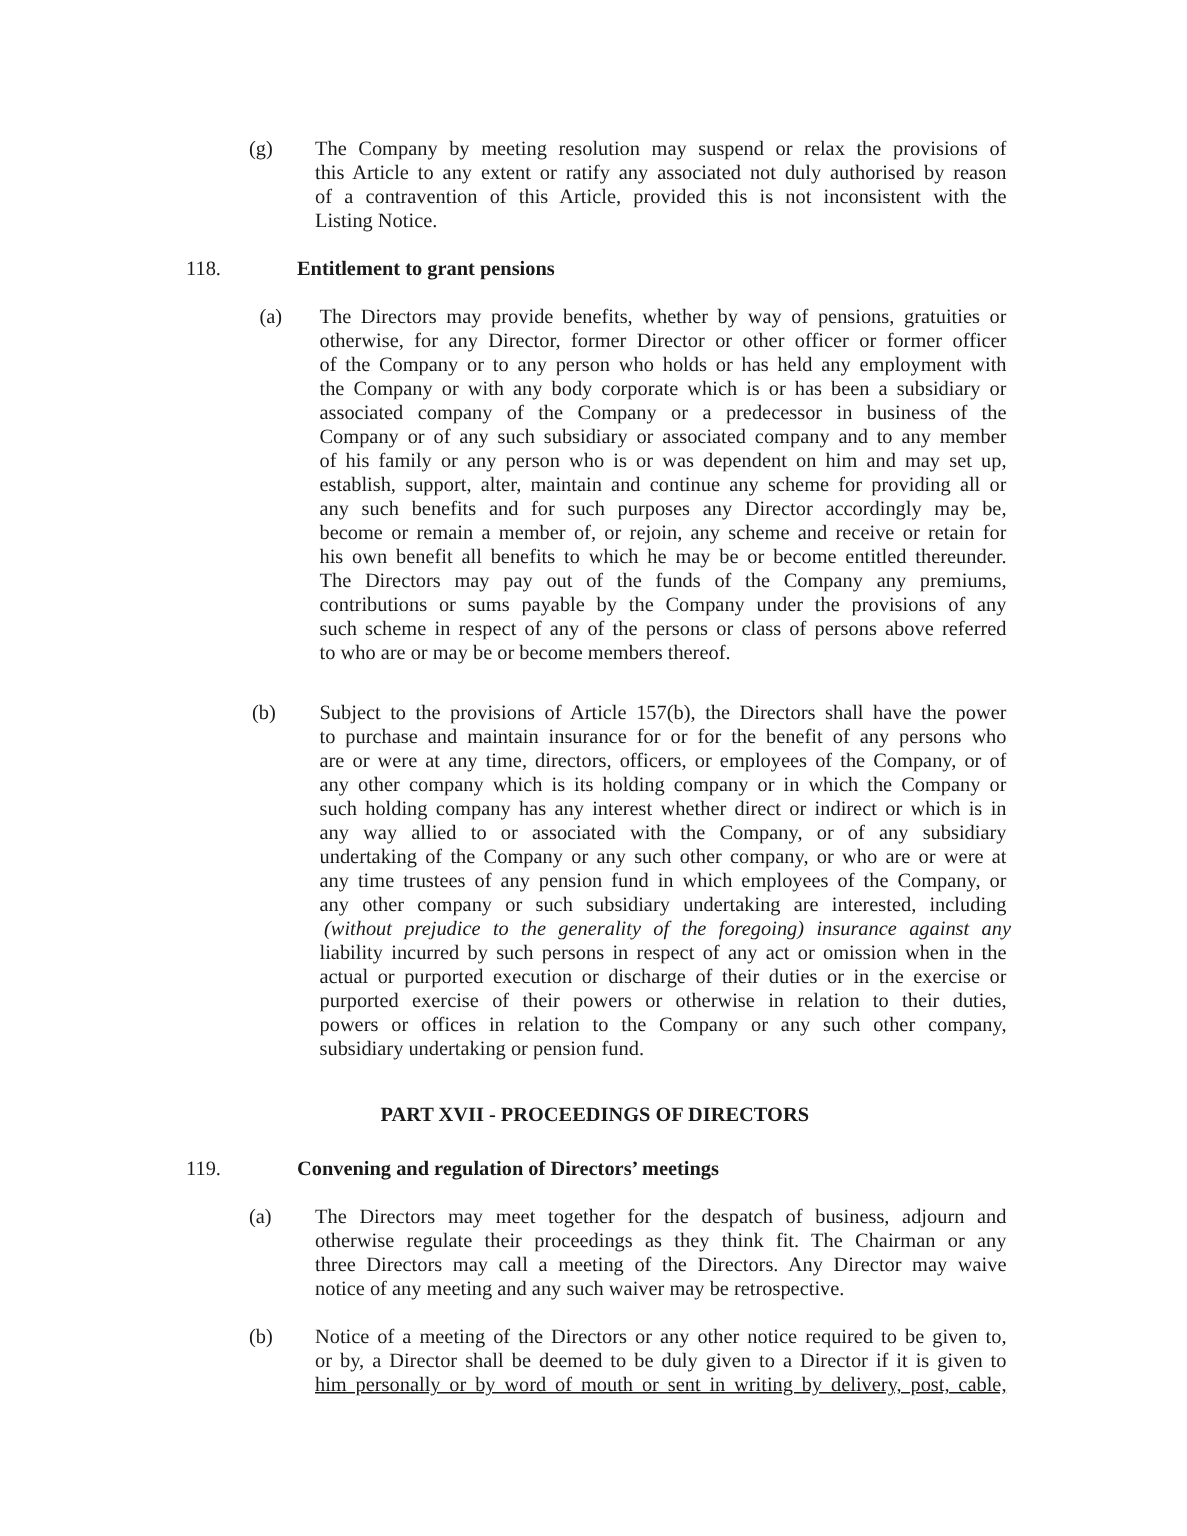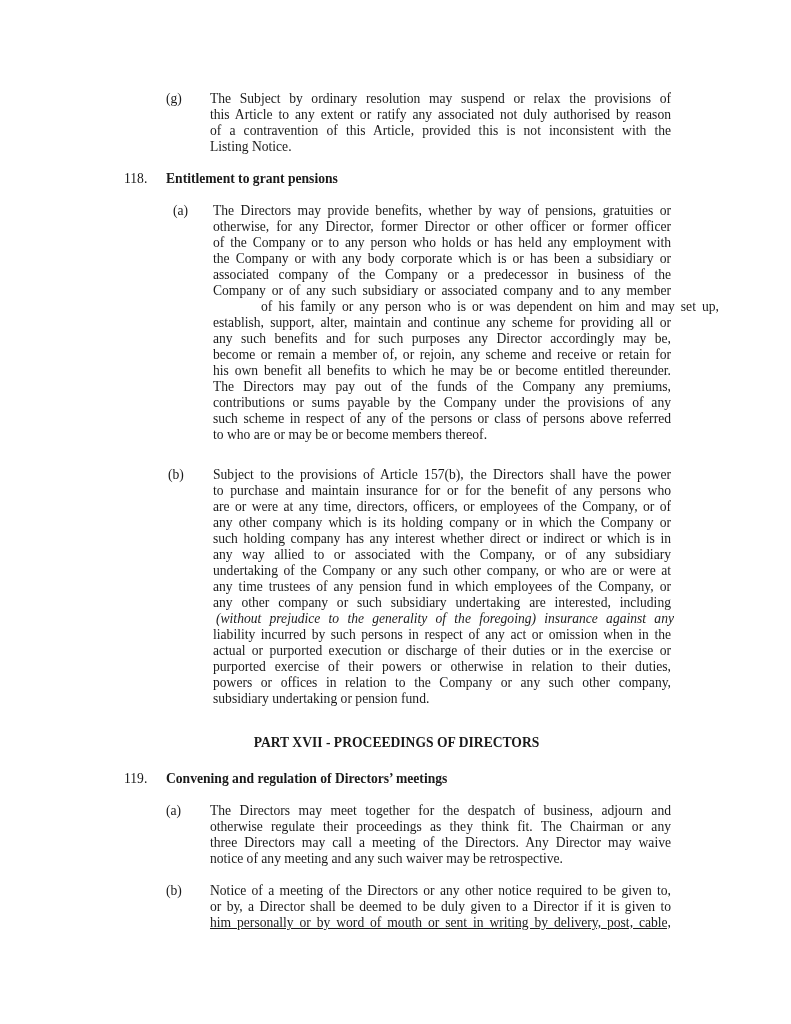--- a/index.html
+++ b/index.html
@@ -15,52 +15,52 @@
     white-space: nowrap;
     line-height: 16px;
     height: 16px;
   }
   .just {
     text-align: justify;
     text-align-last: justify;
     white-space: normal;
     overflow: hidden;
   }
-  .bold { font-weight: bold; }
+  .bold { font-weight: bold; margin-left: 32px; }
   .label { position: absolute; line-height: 16px; }
   .art-num { position: absolute; line-height: 16px; }
   .part-title { position: absolute; font-weight: bold; line-height: 16px; }
 </style>
 </head>
 <body>
 
 <div class="page">
 
   <div>
     <span class="label" style="left:166px; top:91px;">(g)</span>
-    <div class="line just" style="left:210px; top:91px; width:461px;">The Subject by ordinary resolution may suspend or relax the provisions of</div>
+    <div class="line just" style="left:210px; top:91px; width:461px;">The Company by meeting resolution may suspend or relax the provisions of</div>
     <div class="line just" style="left:210px; top:107px; width:461px;">this Article to any extent or ratify any associated not duly authorised by reason</div>
     <div class="line just" style="left:210px; top:123px; width:461px;">of a contravention of this Article, provided this is not inconsistent with the</div>
     <div class="line" style="left:210px; top:139px;">Listing Notice.</div>
   </div>
 
   <div>
     <span class="art-num" style="left:124px; top:171px;">118.</span>
     <span class="line bold" style="left:166px; top:171px;">Entitlement to grant pensions</span>
   </div>
 
   <div>
     <span class="label" style="left:173px; top:203px;">(a)</span>
     <div class="line just" style="left:213px; top:203px; width:458px;">The Directors may provide benefits, whether by way of pensions, gratuities or</div>
     <div class="line just" style="left:213px; top:219px; width:458px;">otherwise, for any Director, former Director or other officer or former officer</div>
     <div class="line just" style="left:213px; top:235px; width:458px;">of the Company or to any person who holds or has held any employment with</div>
     <div class="line just" style="left:213px; top:251px; width:458px;">the Company or with any body corporate which is or has been a subsidiary or</div>
     <div class="line just" style="left:213px; top:267px; width:458px;">associated company of the Company or a predecessor in business of the</div>
     <div class="line just" style="left:213px; top:283px; width:458px;">Company or of any such subsidiary or associated company and to any member</div>
-    <div class="line just" style="left:213px; top:299px; width:458px;margin-left:48px;">of his family or any person who is or was dependent on him and may set up,</div>
+    <div class="line just" style="left:213px; top:299px; width:458px;">of his family or any person who is or was dependent on him and may set up,</div>
     <div class="line just" style="left:213px; top:315px; width:458px;">establish, support, alter, maintain and continue any scheme for providing all or</div>
     <div class="line just" style="left:213px; top:331px; width:458px;">any such benefits and for such purposes any Director accordingly may be,</div>
     <div class="line just" style="left:213px; top:347px; width:458px;">become or remain a member of, or rejoin, any scheme and receive or retain for</div>
     <div class="line just" style="left:213px; top:363px; width:458px;">his own benefit all benefits to which he may be or become entitled thereunder.</div>
     <div class="line just" style="left:213px; top:379px; width:458px;">The Directors may pay out of the funds of the Company any premiums,</div>
     <div class="line just" style="left:213px; top:395px; width:458px;">contributions or sums payable by the Company under the provisions of any</div>
     <div class="line just" style="left:213px; top:411px; width:458px;">such scheme in respect of any of the persons or class of persons above referred</div>
     <div class="line" style="left:213px; top:427px;">to who are or may be or become members thereof.</div>
   </div>
 

